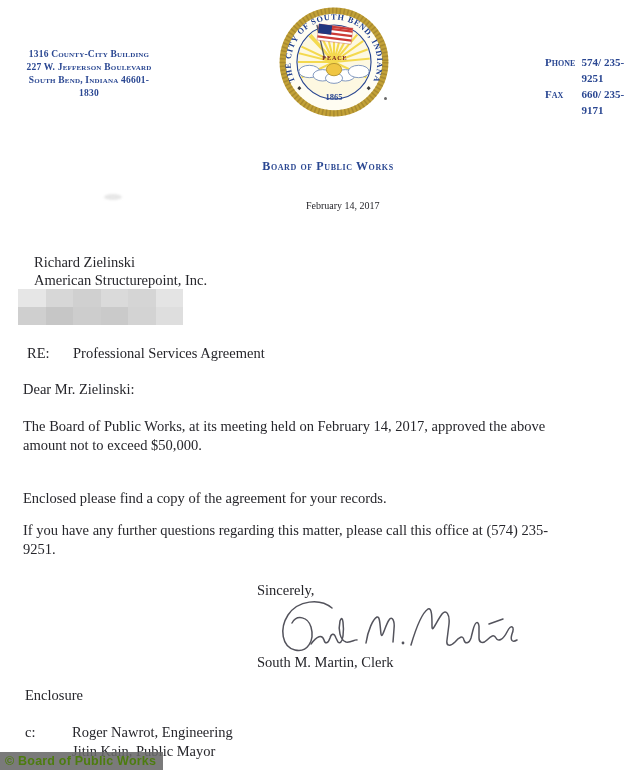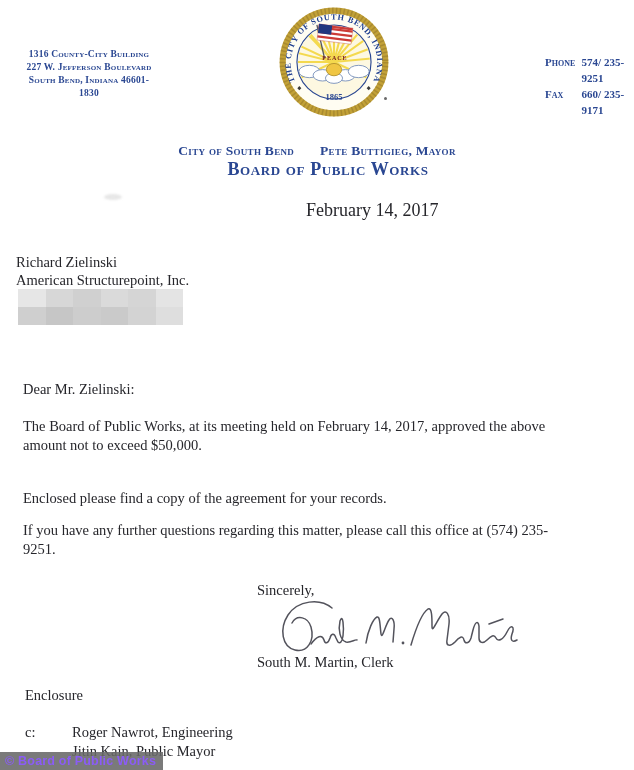--- a/index.html
+++ b/index.html
@@ -15,26 +15,26 @@
   
   .addr-block { left:22px; top:48px; width:134px; text-align:center;
     font-size:9.5px; font-weight:bold; line-height:13px; letter-spacing:.2px; }
   .contact-block { left:513px; top:54px; font-size:11px; line-height:16px; font-weight:bold; }
   .contact-row { display:flex;margin-left:32px; }
   .contact-label { width:45px; }
   .hdr-line1 { left:0; top:143px; width:634px; text-align:center;
     font-size:13.5px; font-weight:bold; letter-spacing:.3px; }
   .hdr-line1 .gap { display:inline-block; width:26px; }
   .hdr-title { left:0; top:159px; width:634px; text-align:center; padding-left:22px;
-    font-size:18px; font-weight:bold; letter-spacing:.6px; }
-  .date-line { left:306px; top:200px; font-size:18px; }
+    font-size:12px; font-weight:bold; letter-spacing:.6px; }
+  .date-line { left:306px; top:200px; font-size:10px; }
 
   
   .body-txt { font-size:14.5px; line-height:18.6px; }
-  .recipient { left:16px; top:254px; line-height:17.5px; }
+  .recipient { left:34px; top:254px; line-height:17.5px; }
   .re-row { left:27px; top:344px; display:flex; }
   .re-label { width:46px; }
   .salutation { left:23px; top:380px; }
   .para1 { left:23px; top:417px; }
   .para2 { left:23px; top:489px; }
   .para3 { left:23px; top:521px; }
   .closing { left:257px; top:581px; }
   .signer { left:257px; top:653px; }
   .enclosure { left:25px; top:686px; }
   .cc-row { left:25px; top:723px; display:flex; }
@@ -52,21 +52,21 @@
   .seal-wrap { left:277px; top:5px; width:114px; height:114px; }
   .seal-dot { left:384px; top:97px; width:3px; height:3px; background:#6a6a6a; border-radius:50%; }
   .smudge { left:104px; top:194px; width:18px; height:6px; background:#e7e7e7;
     border-radius:50%; filter:blur(1px); }
 
   .signature-wrap { left:270px; top:596px; width:250px; height:62px; }
 
   .watermark { left:0; top:752px; height:18px; display:inline-flex; align-items:center;
     padding:0 7px 0 5px; background:rgba(104,104,104,0.88);
     font-family:"Liberation Sans", sans-serif; font-weight:bold;
-    font-size:12.5px; color:#8b5cf6; letter-spacing:.2px; white-space:nowrap; }
+    font-size:12.5px; color:#4d7c0f; letter-spacing:.2px; white-space:nowrap; }
 </style>
 </head>
 <body>
 
 <div class="page">
 
   <div class="abs addr-block blue sc">
     <div>1316 County-City Building</div>
     <div>227 W. Jefferson Boulevard</div>
     <div>South Bend, Indiana 46601-1830</div>
@@ -145,23 +145,20 @@
       <rect x="95" y="86" width="3" height="3" transform="rotate(45 96.5 87.5)" fill="#3a3a3a"></rect>
 
       <path id="ringPath" d="M 21.5 85 A 45.5 45.5 0 1 1 98.5 85" fill="none"></path>
       <text font-family="Liberation Serif, serif" font-size="8.6" font-weight="bold" letter-spacing="0.9" fill="#1d3d8f">
         <textPath href="#ringPath" startOffset="50%" text-anchor="middle">THE CITY OF SOUTH BEND, INDIANA</textPath>
       </text>
     </svg>
   </div>
   <div class="abs seal-dot"></div>
 
-  <div class="abs hdr-line1 blue sc">
-    <span>City of South Bend</span><span class="gap"></span><span>Pete Buttigieg, Mayor</span>
-  </div>
   <div class="abs hdr-title blue sc">Board of Public Works</div>
 
   <div class="abs smudge"></div>
 
   <div class="abs date-line">February 14, 2017</div>
 
   <div class="abs recipient body-txt">
     <div>Richard Zielinski</div>
     <div>American Structurepoint, Inc.</div>
   </div>
@@ -174,20 +171,24 @@
       <div class="r1c5"></div>
       <div class="r1c6"></div>
     <div class="r2c1"></div>
       <div class="r2c2"></div>
       <div class="r2c3"></div>
     <div class="r2c4"></div>
       <div class="r2c5"></div>
       <div class="r2c6"></div>
   </div>
 
+  <div class="abs re-row body-txt">
+    <span class="re-label">RE:</span>
+    <span>Professional Services Agreement</span>
+  </div>
 
   <div class="abs salutation body-txt">Dear Mr. Zielinski:</div>
 
   <div class="abs para1 body-txt">
     <div>The Board of Public Works, at its meeting held on February 14, 2017, approved the above</div>
     <div>amount not to exceed $50,000.</div>
   </div>
 
   <div class="abs para2 body-txt">Enclosed please find a copy of the agreement for your records.</div>
 

